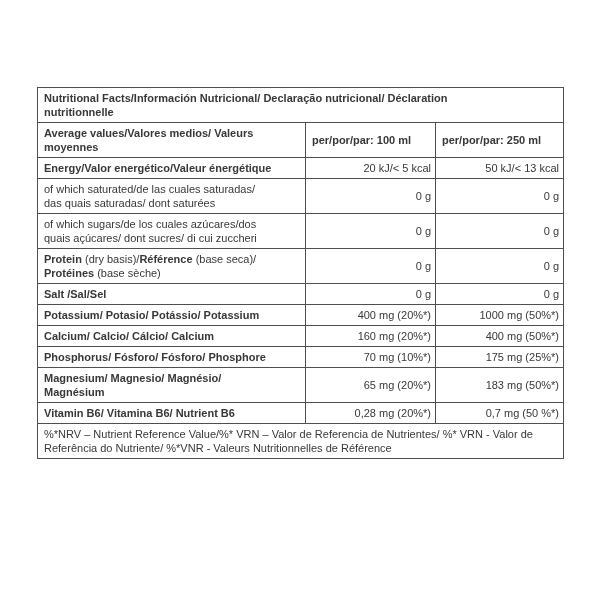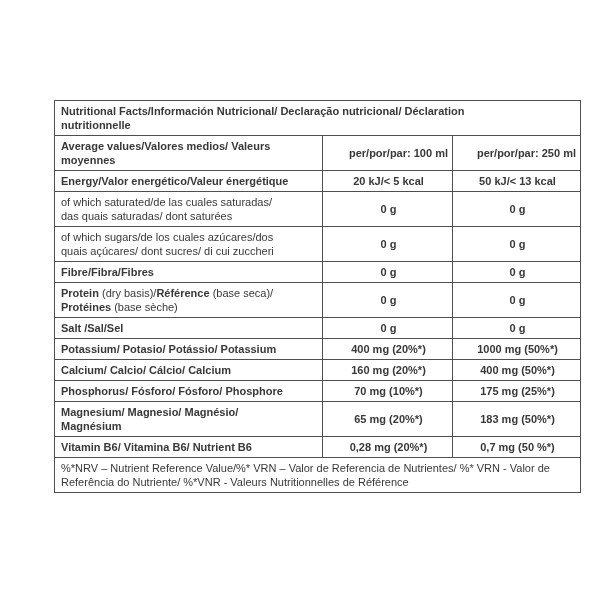--- a/index.html
+++ b/index.html
@@ -15,46 +15,44 @@
   .canvas {
     position: relative;
     width: 600px;
     height: 600px;
     background: #ffffff;
     overflow: hidden;
   }
   .table-wrap {
     position: absolute;
     left: 37px;
-    top: 100px;
+    top: 87px;
     width: 526px;
-    margin-left: 17px;
   }
   table.nutri {
     border-collapse: collapse;
     width: 100%;
     table-layout: fixed;
   }
   table.nutri td {
     border: 1px solid #4f4f4f;
     font-size: 11px;
     line-height: 14px;
     padding: 3px 4px 3px 6px;
     vertical-align: middle;
     white-space: pre-line;
     overflow: hidden;
   }
   .b { font-weight: bold; }
   td.val {
-    text-align: center;
+    text-align: right;
     padding-right: 9px;
     white-space: pre-line;
-    font-weight: bold;
   }
-  td.ctr { text-align: right; padding-left: 2px; padding-right: 2px; }
+  td.ctr { text-align: left; padding-left: 2px; padding-right: 2px; }
   td.title-cell { padding-top: 4px; padding-bottom: 4px; }
   td.foot-cell { padding-top: 3px; padding-bottom: 4px; }
 </style>
 </head>
 <body>
 
 <div class="canvas">
   <div class="table-wrap">
     <table class="nutri">
       <colgroup>
@@ -81,25 +79,20 @@
         </tr>
         <tr>
           <td>of which saturated/de las cuales saturadas/
 das quais saturadas/ dont saturées</td>
           <td class="val">0 g</td>
           <td class="val">0 g</td>
         </tr>
         <tr>
           <td>of which sugars/de los cuales azúcares/dos
 quais açúcares/ dont sucres/ di cui zuccheri</td>
-          <td class="val">0 g</td>
-          <td class="val">0 g</td>
-        </tr>
-        <tr>
-          <td class="b">Fibre/Fibra/Fibres</td>
           <td class="val">0 g</td>
           <td class="val">0 g</td>
         </tr>
         <tr>
           <td><span class="b">Protein</span><span> (dry basis)/</span><span class="b">Référence</span><span> (base seca)/
 </span><span class="b">Protéines</span><span> (base sèche)</span></td>
           <td class="val">0 g</td>
           <td class="val">0 g</td>
         </tr>
         <tr>

